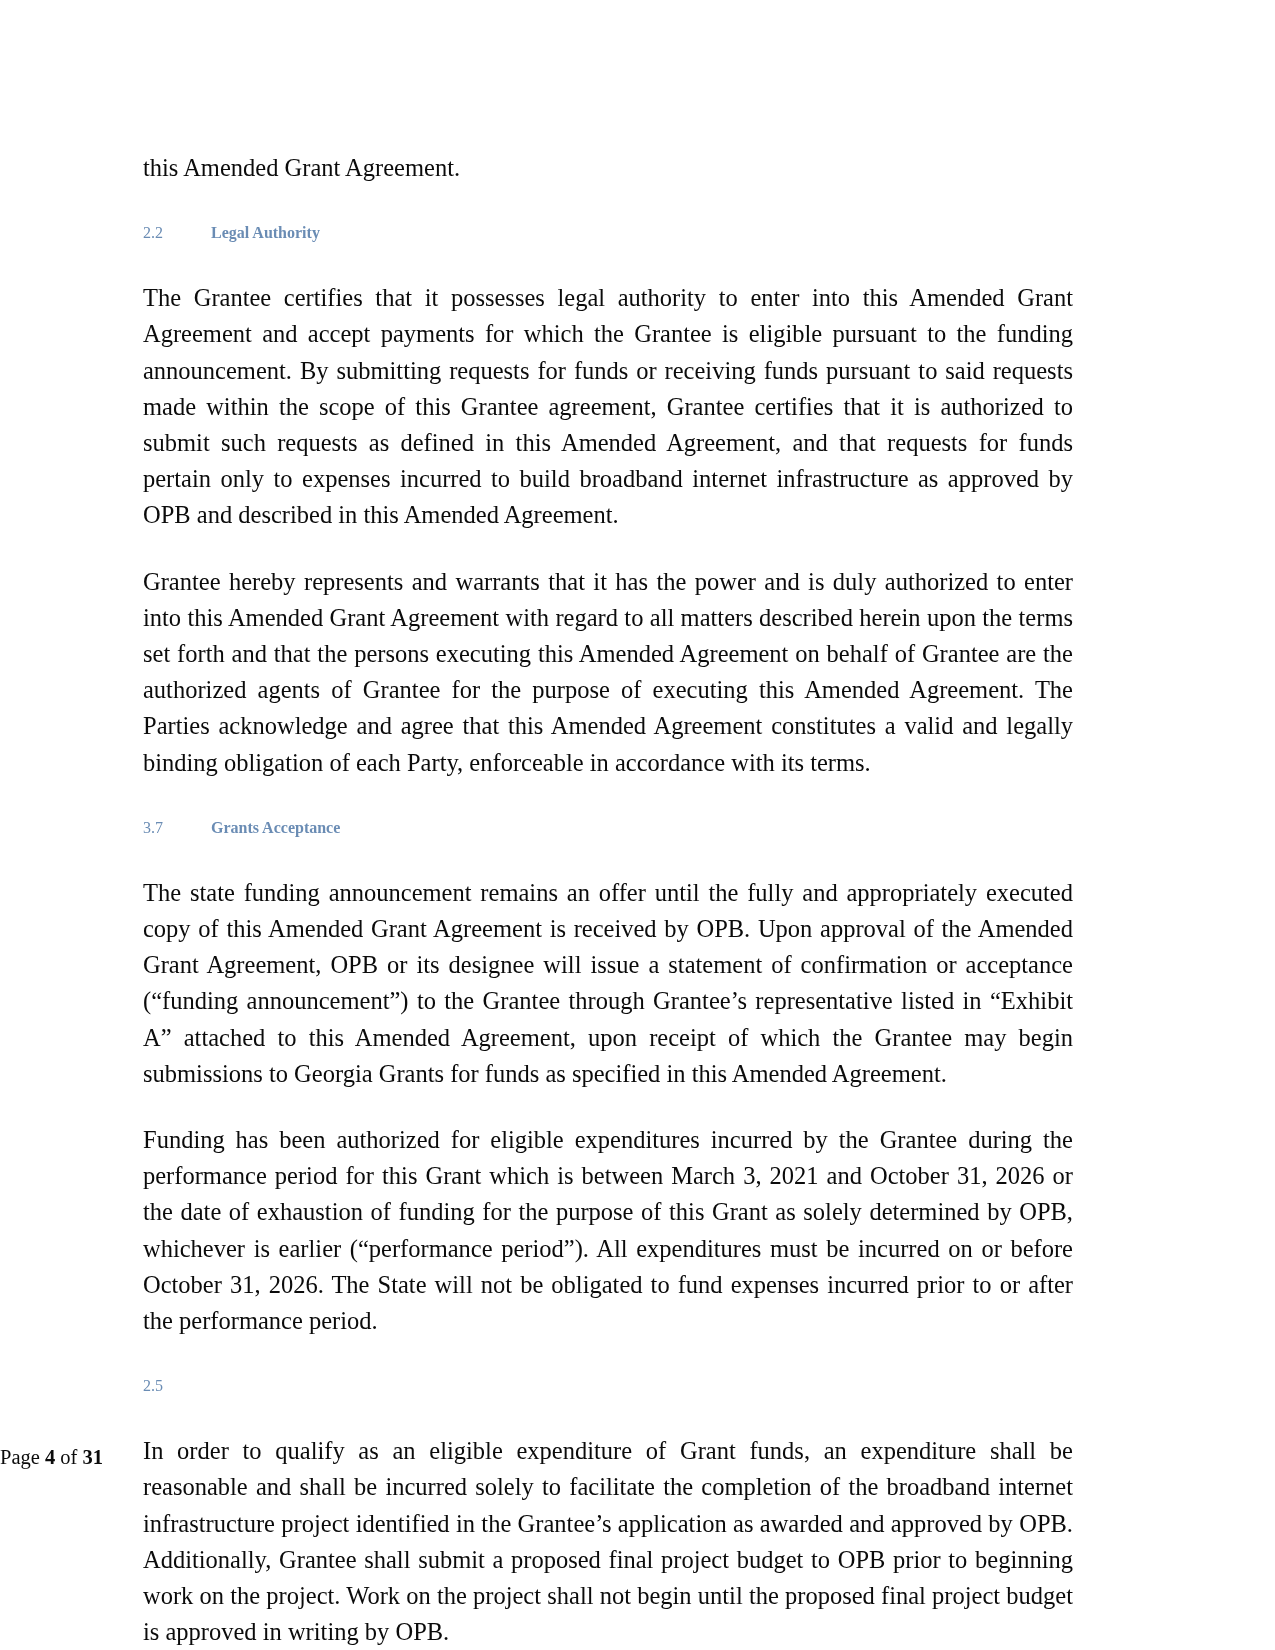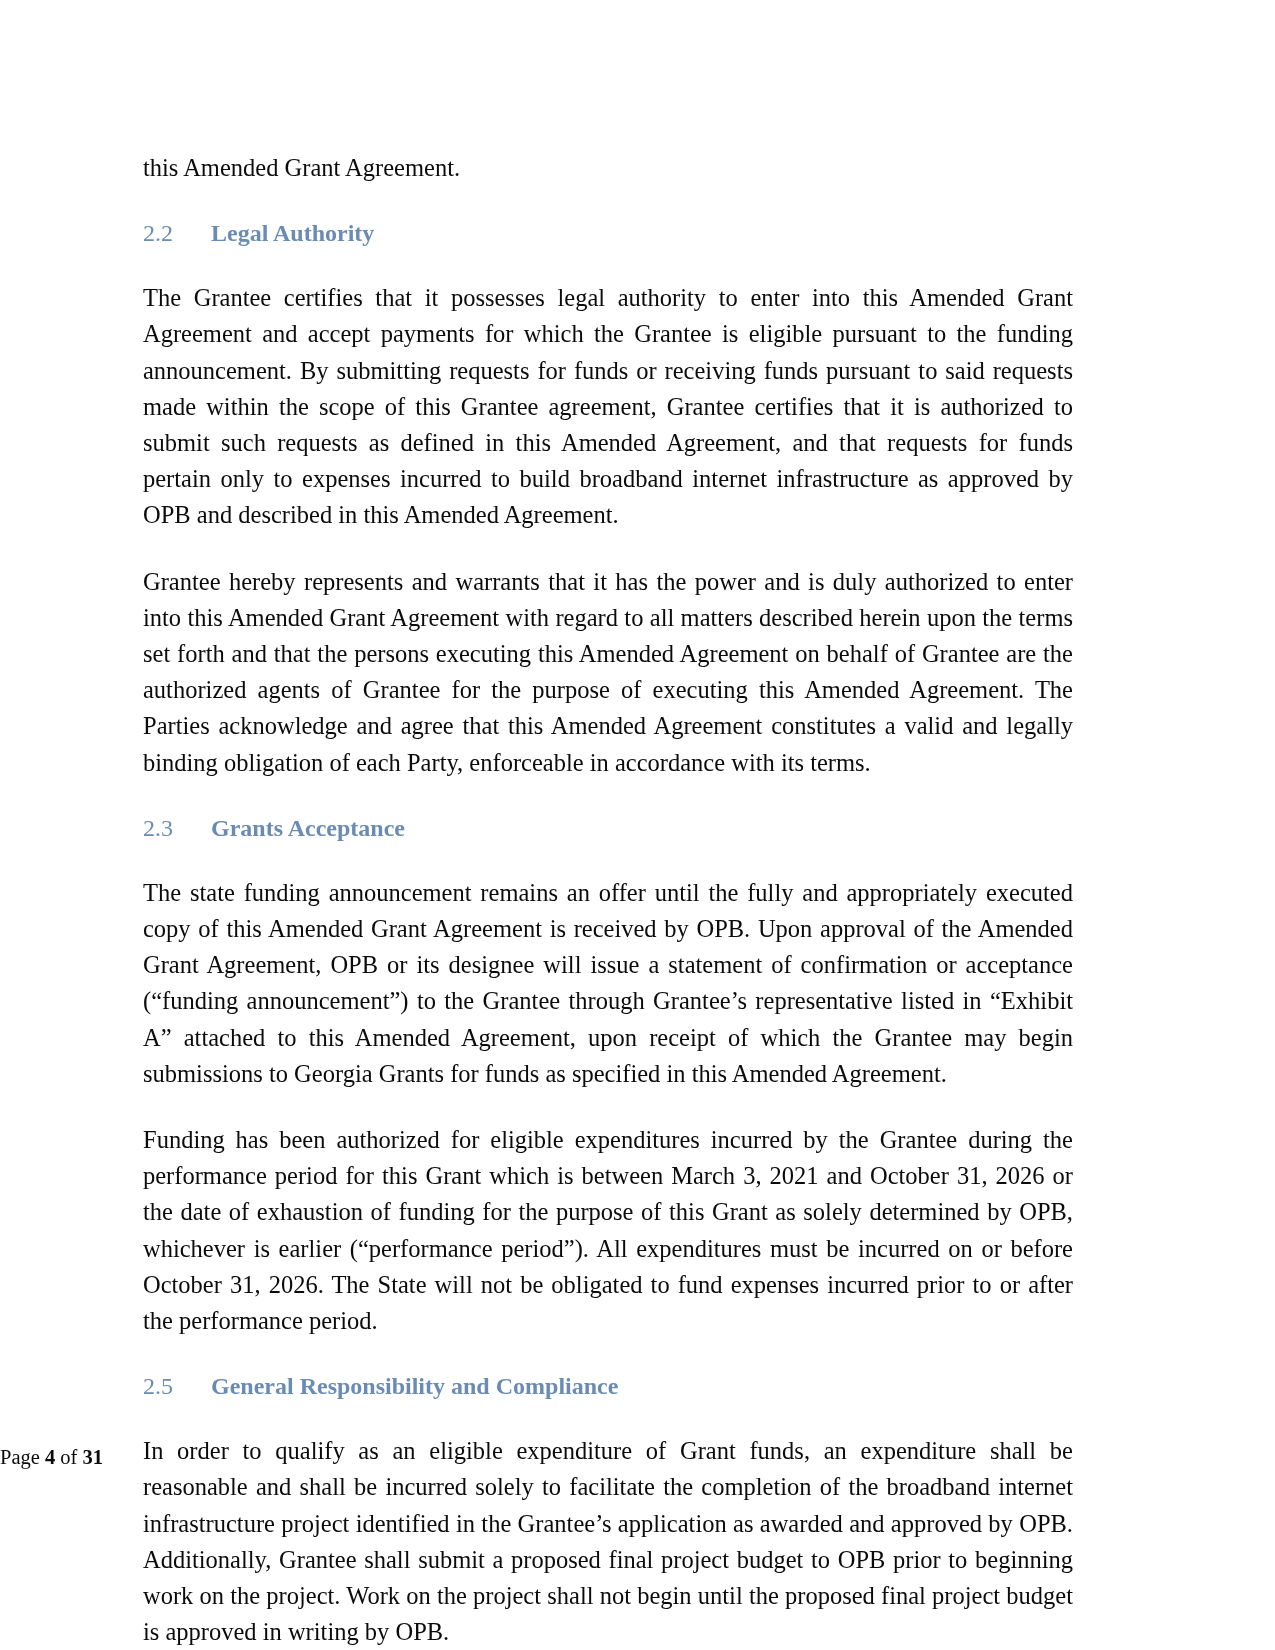--- a/index.html
+++ b/index.html
@@ -30,21 +30,21 @@
     text-align: justify;
     text-justify: inter-word;
     margin: 0 0 30px 0;
     color: #0b0b0b;
     hyphens: none;
   }
   .heading {
     display: flex;
     align-items: center;
     color: #6a8cb4;
-    font-size: 24px;
+    font-size: 16px;
     line-height: 34px;
     margin: 0 0 30px 0;
   }
   .heading .num {
     width: 68px;
     flex: 0 0 68px;
     color: #6a8cb4;
   }
   .heading .title {
     color: #6a8cb4;
@@ -71,28 +71,27 @@
 
   <div class="content">
       <p class="body-par">this Amended Grant Agreement.</p>
       <div class="heading">
         <span class="num">2.2</span>
         <span class="title">Legal Authority</span>
       </div>
       <p class="body-par">The Grantee certifies that it possesses legal authority to enter into this Amended Grant Agreement and accept payments for which the Grantee is eligible pursuant to the funding announcement. By submitting requests for funds or receiving funds pursuant to said requests made within the scope of this Grantee agreement, Grantee certifies that it is authorized to submit such requests as defined in this Amended Agreement, and that requests for funds pertain only to expenses incurred to build broadband internet infrastructure as approved by OPB and described in this Amended Agreement.</p>
       <p class="body-par">Grantee hereby represents and warrants that it has the power and is duly authorized to enter into this Amended Grant Agreement with regard to all matters described herein upon the terms set forth and that the persons executing this Amended Agreement on behalf of Grantee are the authorized agents of Grantee for the purpose of executing this Amended Agreement.  The Parties acknowledge and agree that this Amended Agreement constitutes a valid and legally binding obligation of each Party, enforceable in accordance with its terms.</p>
       <div class="heading">
-        <span class="num">2.3</span>
+        <span class="num">3.7</span>
         <span class="title">Grants Acceptance</span>
       </div>
       <p class="body-par">The state funding announcement remains an offer until the fully and appropriately executed copy of this Amended Grant Agreement is received by OPB.  Upon approval of the Amended Grant Agreement, OPB or its designee will issue a statement of confirmation or acceptance (“funding announcement”) to the Grantee through Grantee’s representative listed in “Exhibit A” attached to this Amended Agreement, upon receipt of which the Grantee may begin submissions to Georgia Grants for funds as specified in this Amended Agreement.</p>
       <p class="body-par">Funding has been authorized for eligible expenditures incurred by the Grantee during the performance period for this Grant which is between March 3, 2021 and October 31, 2026 or the date of exhaustion of funding for the purpose of this Grant as solely determined by OPB, whichever is earlier (“performance period”). All expenditures must be incurred on or before October 31, 2026. The State will not be obligated to fund expenses incurred prior to or after the performance period.</p>
       <div class="heading">
         <span class="num">2.5</span>
-        <span class="title">General Responsibility and Compliance</span>
       </div>
       <p class="body-par">In order to qualify as an eligible expenditure of Grant funds, an expenditure shall be reasonable and shall be incurred solely to facilitate the completion of the broadband internet infrastructure project identified in the Grantee’s application as awarded and approved by OPB. Additionally, Grantee shall submit a proposed final project budget to OPB prior to beginning work on the project. Work on the project shall not begin until the proposed final project budget is approved in writing by OPB.</p>
     </div>
 
   <div class="footer">
     <span>Page</span>
     <b>4</b>
     <span>of</span>
     <b>31</b>
   </div>

